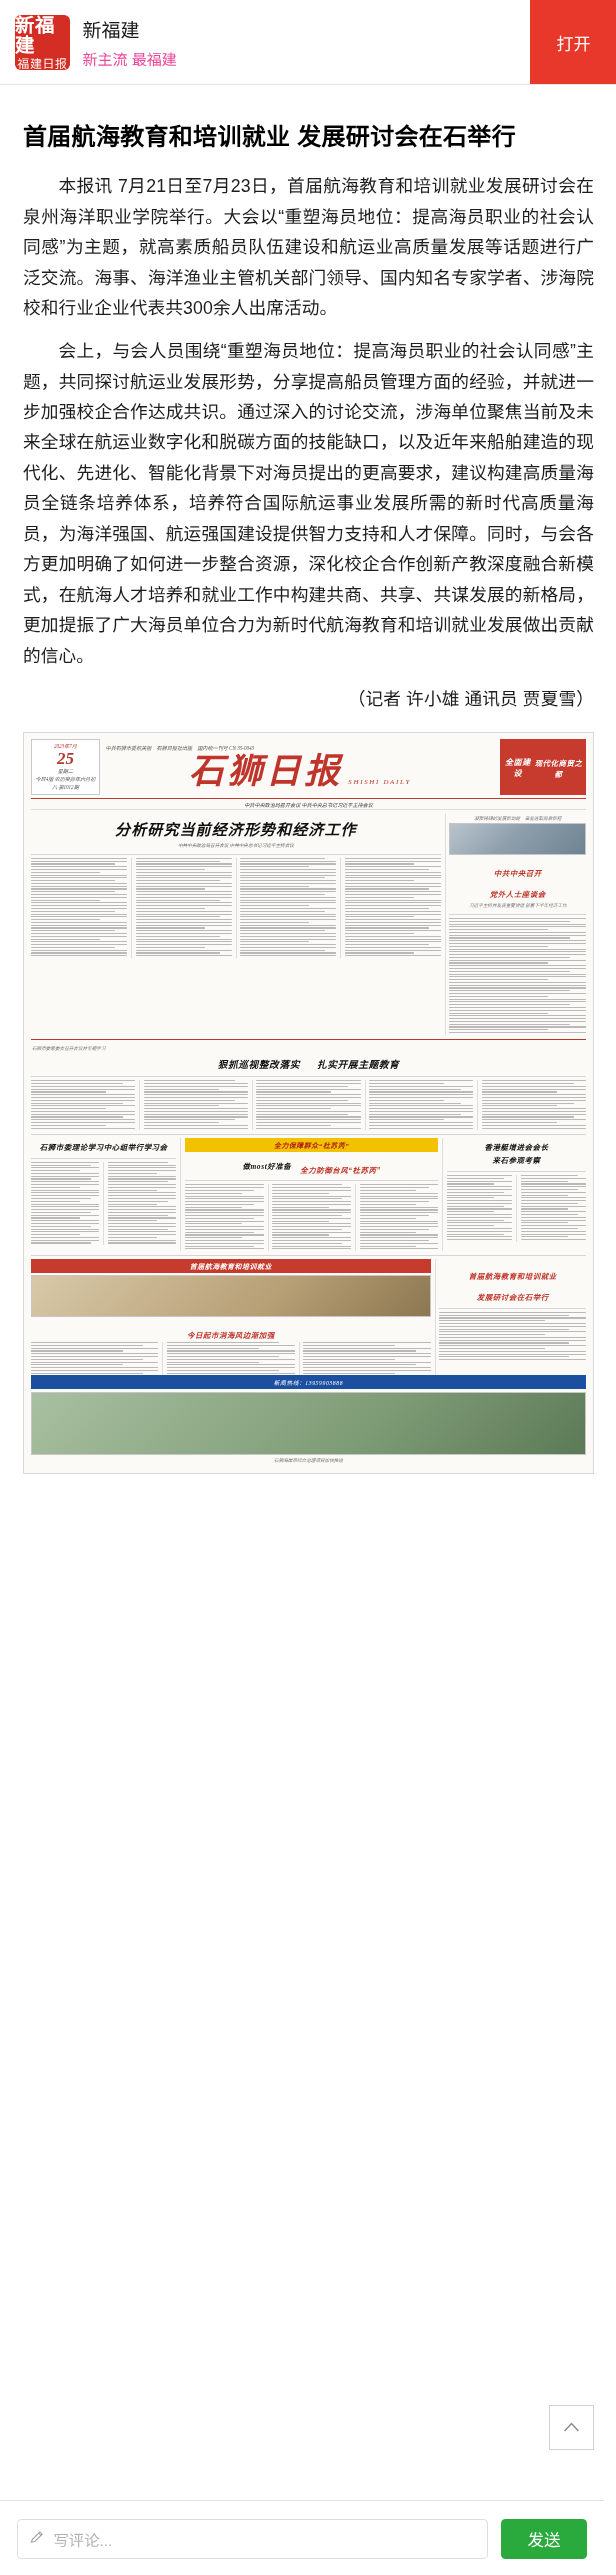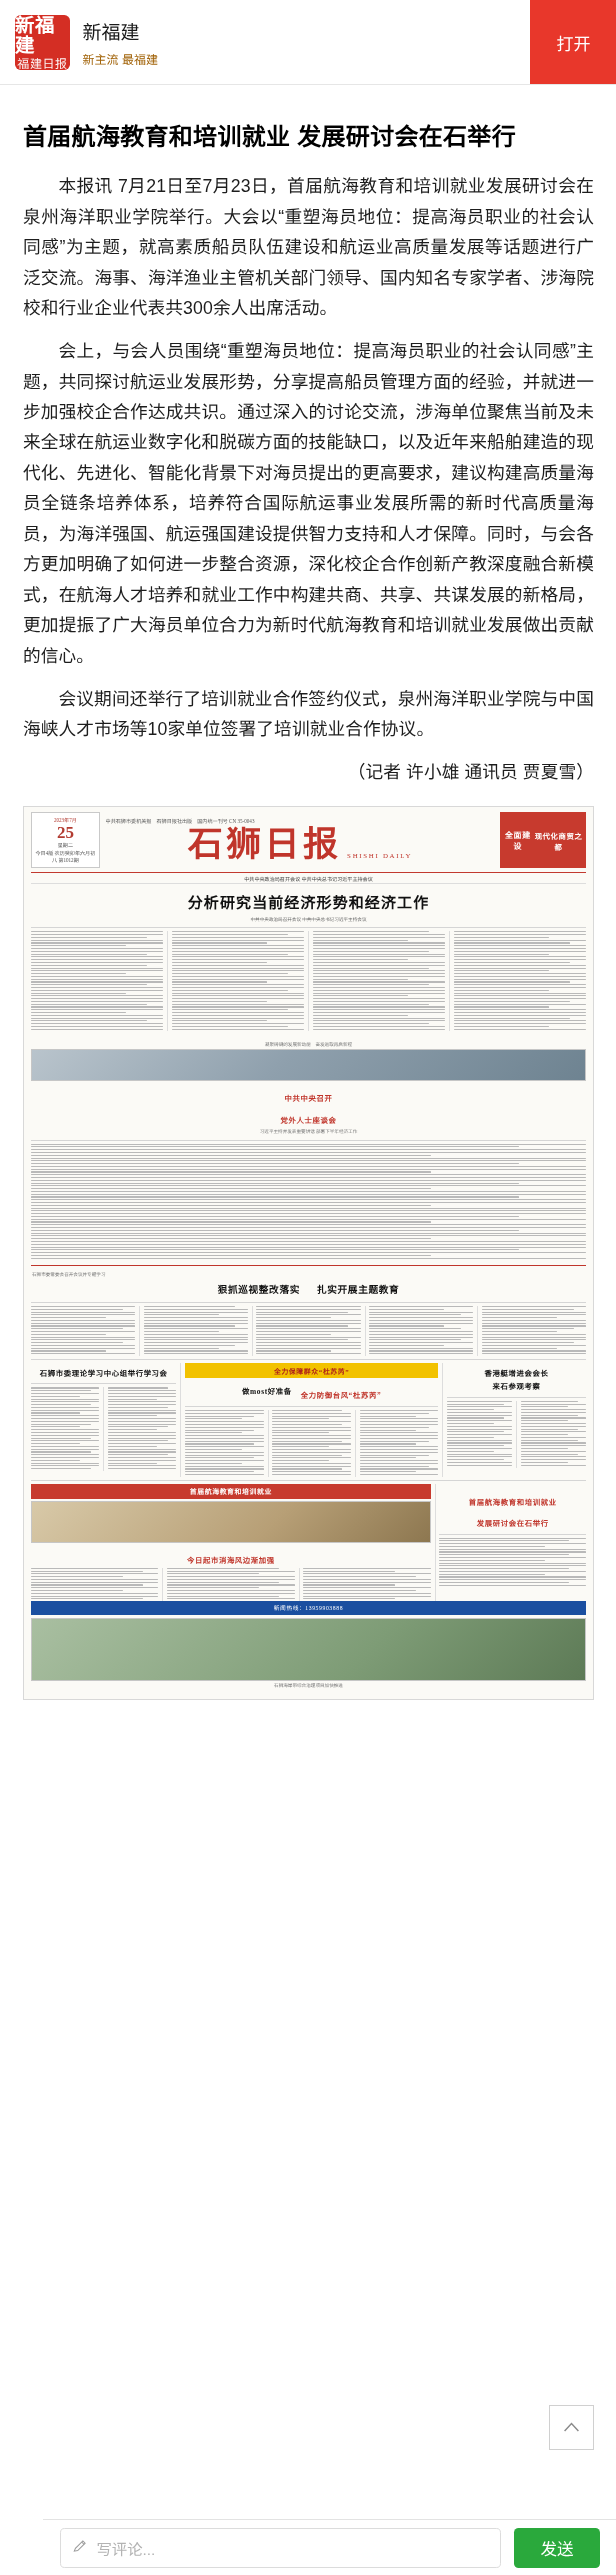--- a/index.html
+++ b/index.html
@@ -37,21 +37,21 @@
   .appbar-logo .lg2 {
     font-size: 12px; letter-spacing: 0.6px; margin-top: 2.3px;
     opacity: .95;
   }
   .appbar-texts {
     flex: 1 1 auto;
     display: flex; flex-direction: column; justify-content: center;
     padding-left: 12.6px;
   }
   .appbar-title { font-size: 19px; color: #1a1a1a; font-weight: 500; }
-  .appbar-sub { font-size: 12px; color: #a16207; margin-top: 6.9px; }
+  .appbar-sub { font-size: 15px; color: #ec4899; margin-top: 6.9px; }
   .appbar-open {
     flex: 0 0 auto;
     width: 87px;
     background: #e8372b;
     color: #ffffff;
     font-size: 17px;
     display: flex; align-items: center; justify-content: center;
   }
 
   
@@ -83,21 +83,21 @@
   
   .paper-wrap { padding: 5.7px 23px 0 23px; }
   .paper {
     width: 100%;
     border: 0.6px solid #d8d8d8;
     background: #fbfaf6;
     position: relative;
     overflow: hidden;
     font-family: "Liberation Serif", "DejaVu Serif", serif;
   }
-  .paper-inner { padding: 5.7px 6.9px 8px 6.9px; }
+  .paper-inner { padding: 5.7px 6.9px 8px 6.9px; font-style: italic; }
 
   
   .pmast {
     display: flex; align-items: stretch; gap: 5.7px;
     border-bottom: 1.1px solid #c2392f;
     padding-bottom: 3.4px;
   }
   .pmast-date {
     width: 69px; flex: 0 0 auto;
     border: 0.6px solid #c9c9c9;
@@ -209,28 +209,27 @@
     width: 45px; height: 45px;
     border: 0.6px solid #d0d0d0;
     background: #fff;
     display: flex; align-items: center; justify-content: center;
   }
   .backtop svg { display: block; }
 
   
   .commentbar {
     position: absolute;
-    left: 0; right: 0; bottom: 0;
-    height: 57px;
+    left: 0; right: 13px; bottom: 0;
+    height: 76px;
     border-top: 0.6px solid #e3e3e3;
     background: #ffffff;
     display: flex; align-items: center;
     padding: 0 17px;
     gap: 12.6px;
-    margin-left: 43px;
   }
   .comment-input {
     flex: 1 1 auto;
     height: 40px;
     border: 0.6px solid #dcdcdc;
     border-radius: 4.6px;
     display: flex; align-items: center;
     padding: 0 11.4px;
     color: #b3b3b3;
     font-size: 15.4px;
@@ -262,21 +261,20 @@
   </div>
   <div class="appbar-open">打开</div>
 </div>
 
 <div class="article">
   <h1 class="headline">首届航海教育和培训就业 发展研讨会在石举行</h1>
 
   <div class="body-text">
     <p>本报讯 7月21日至7月23日，首届航海教育和培训就业发展研讨会在泉州海洋职业学院举行。大会以“重塑海员地位：提高海员职业的社会认同感”为主题，就高素质船员队伍建设和航运业高质量发展等话题进行广泛交流。海事、海洋渔业主管机关部门领导、国内知名专家学者、涉海院校和行业企业代表共300余人出席活动。</p>
     <p>会上，与会人员围绕“重塑海员地位：提高海员职业的社会认同感”主题，共同探讨航运业发展形势，分享提高船员管理方面的经验，并就进一步加强校企合作达成共识。通过深入的讨论交流，涉海单位聚焦当前及未来全球在航运业数字化和脱碳方面的技能缺口，以及近年来船舶建造的现代化、先进化、智能化背景下对海员提出的更高要求，建议构建高质量海员全链条培养体系，培养符合国际航运事业发展所需的新时代高质量海员，为海洋强国、航运强国建设提供智力支持和人才保障。同时，与会各方更加明确了如何进一步整合资源，深化校企合作创新产教深度融合新模式，在航海人才培养和就业工作中构建共商、共享、共谋发展的新格局，更加提振了广大海员单位合力为新时代航海教育和培训就业发展做出贡献的信心。</p>
-    <p>会议期间还举行了培训就业合作签约仪式，泉州海洋职业学院与中国海峡人才市场等10家单位签署了培训就业合作协议。</p>
     <p class="byline">（记者 许小雄 通讯员 贾夏雪）</p>
   </div>
 </div>
 
 <div class="paper-wrap">
   <div class="paper">
     <div class="paper-inner">
 
       <div class="pmast">
         <div class="pmast-date">
@@ -297,21 +295,21 @@
         </div>
 
         <div class="pmast-right">
           <div class="r1">全面建设</div>
           <div class="r2">现代化商贸之都</div>
         </div>
       </div>
 
       <div class="pband">中共中央政治局召开会议 中共中央总书记习近平主持会议</div>
 
-      <div class="cols" style="margin-top:3.4px;flex-direction:column;">
+      <div class="cols" style="margin-top:3.4px;">
         <div class="col" style="flex:3 1 0;">
           <div class="phead1">分析研究当前经济形势和经济工作</div>
           <div class="psub-line">中共中央政治局召开会议 中共中央总书记习近平主持会议</div>
           <div class="hr"></div>
           <div class="cols">
             <div class="col">
                 <div class="lines">
               <i class="l"></i>
                   <i class="l"></i>
                   <i class="m"></i>

